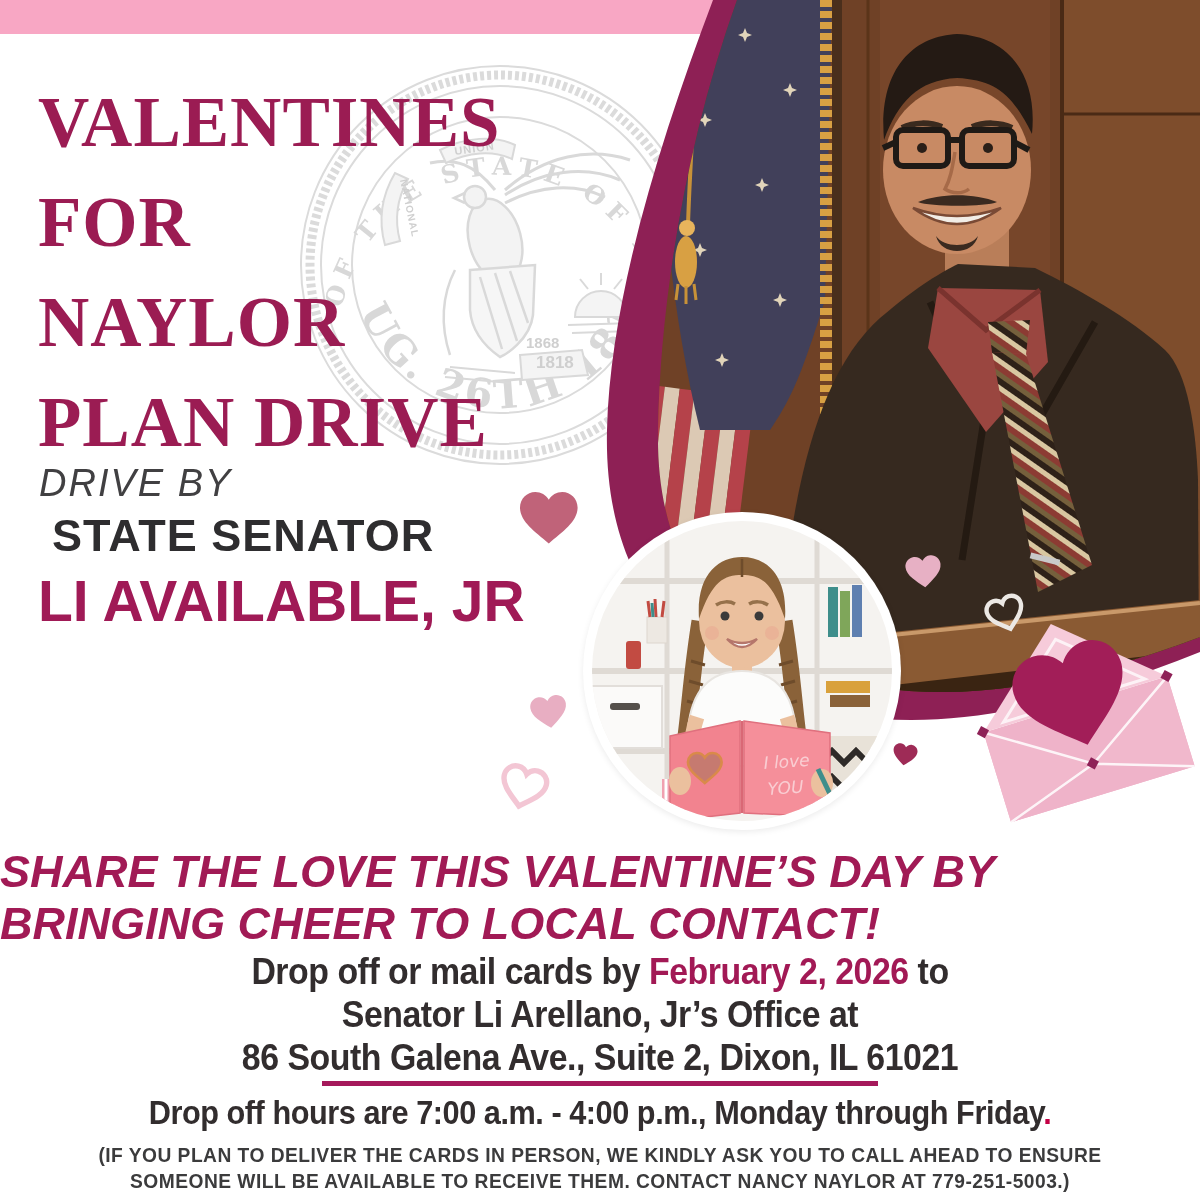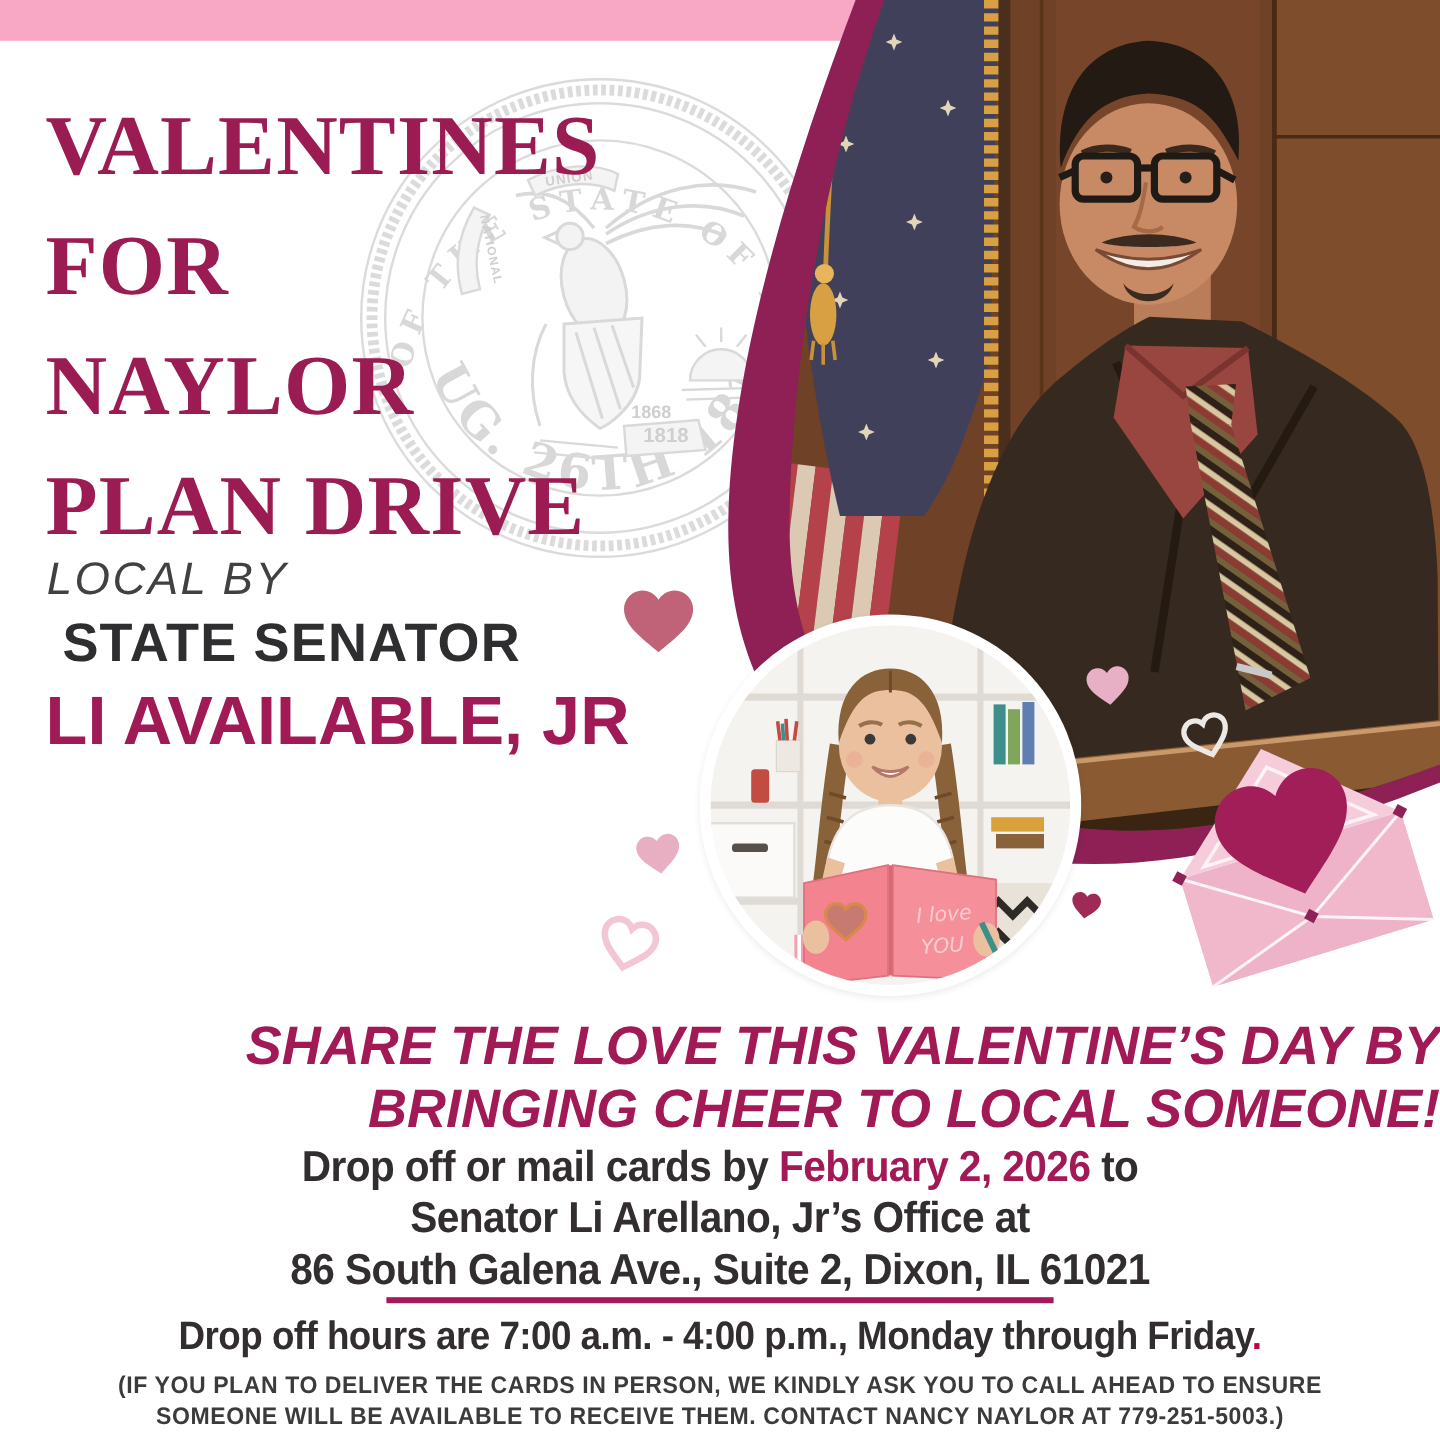--- a/index.html
+++ b/index.html
@@ -15,21 +15,21 @@
 
   .headline{position:absolute;left:38px;top:52px;z-index:5;color:#9B1C53;
             font-family:Liberation Serif, serif;font-weight:bold;font-size:71px;line-height:100px;
             letter-spacing:1px;white-space:nowrap;margin-top:20px;}
   .hosted-by{position:absolute;left:39px;top:462px;z-index:5;color:#414042;font-style:italic;
              font-size:38px;letter-spacing:2px;}
   .host-title{position:absolute;left:52px;top:510px;z-index:5;color:#2E2D2F;font-weight:bold;
               font-size:45px;letter-spacing:1px;}
   .host-name{position:absolute;left:38px;top:568px;z-index:5;color:#A01A56;font-weight:bold;
              font-size:57px;letter-spacing:0;}
-  .tagline{position:absolute;left:0;right:0;top:846px;z-index:5;text-align:right;color:#A11A55;
+  .tagline{position:absolute;left:0;right:0;top:846px;z-index:5;text-align:left;color:#A11A55;
            font-weight:bold;font-style:italic;font-size:45px;line-height:52px;}
   .details{position:absolute;left:0;right:0;top:950px;z-index:5;text-align:center;color:#322D2E;
            font-weight:bold;font-size:36px;line-height:43px;transform:scaleX(.94);letter-spacing:-0.5px;}
   .details .date{color:#A21955;}
   .divider{position:absolute;left:322px;top:1081px;width:556px;height:5px;background:#A5195B;z-index:5;}
   .hours{position:absolute;left:0;right:0;top:1094px;z-index:5;text-align:center;color:#322D2E;
          font-weight:bold;font-size:33px;transform:scaleX(.93);letter-spacing:-0.5px;}
   .hours .dot{color:#C40045;}
   .fine{position:absolute;left:0;right:0;top:1142px;z-index:5;text-align:center;color:#3B3B3C;
         font-weight:bold;font-size:20px;line-height:26px;letter-spacing:.5px;transform:scaleX(.96);}
@@ -254,27 +254,27 @@
     </g>
   </svg>
 
   <div class="headline">
     <div>VALENTINES</div>
     <div>FOR</div>
     <div>NAYLOR</div>
     <div>PLAN DRIVE</div>
   </div>
 
-  <div class="hosted-by">LOCAL BY</div>
+  <div class="hosted-by">DRIVE BY</div>
   <div class="host-title">STATE SENATOR</div>
   <div class="host-name">LI AVAILABLE, JR</div>
 
   <div class="tagline">
     <div>SHARE THE LOVE THIS VALENTINE’S DAY BY</div>
-    <div>BRINGING CHEER TO LOCAL SOMEONE!</div>
+    <div>BRINGING CHEER TO LOCAL CONTACT!</div>
   </div>
 
   <div class="details">
     <div><span>Drop off or mail cards by </span><span class="date">February 2, 2026</span><span> to</span></div>
     <div>Senator Li Arellano, Jr’s Office at</div>
     <div>86 South Galena Ave., Suite 2, Dixon, IL 61021</div>
   </div>
 
   <div class="divider"></div>
 

